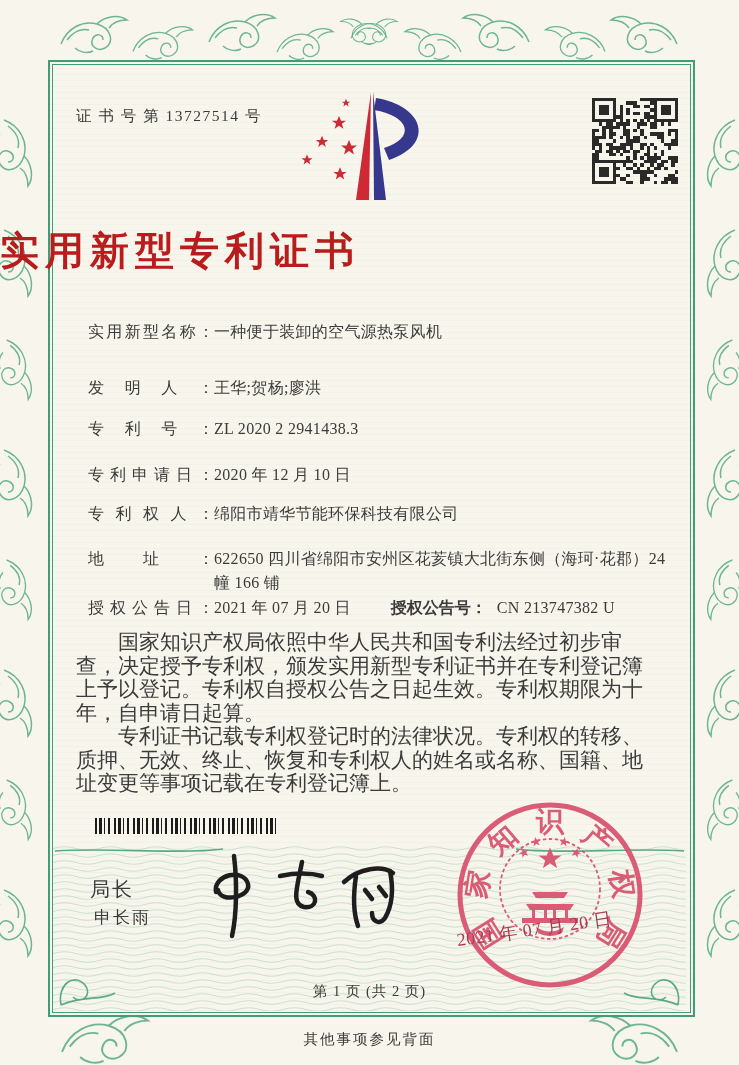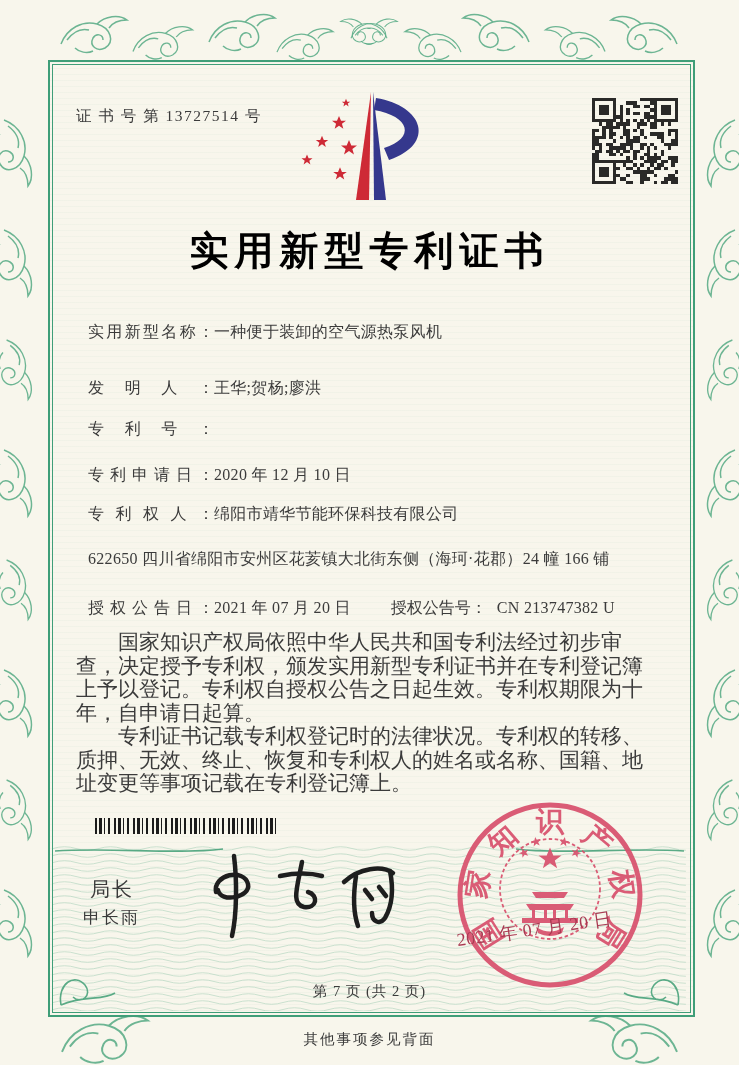--- a/index.html
+++ b/index.html
@@ -16,44 +16,44 @@
     background:repeating-linear-gradient(180deg,rgba(130,185,155,0.06) 0 1px,transparent 1px 6px);
   }
   .frame::after{
     content:"";position:absolute;left:2px;top:2px;right:2px;bottom:2px;
     border:1px solid var(--frame-green,#3f9e78);
   }
   .cert-no{position:absolute;left:64px;top:106px;font-size:15.5px;letter-spacing:1.5px;margin-left:12px;}
   .logo{position:absolute;left:292px;top:86px;}
   .qr{position:absolute;left:592px;top:98px;width:86px;height:86px;}
   .title{
-    position:absolute;left:0;top:224px;width:100%;text-align:center;
-    font-size:39px;font-weight:bold;letter-spacing:6px;color:#000000;
+    position:absolute;left:0;top:224px;width:100%;text-align:left;
+    font-size:39px;font-weight:bold;letter-spacing:6px;color:#b91c1c;
   }
   .field{position:absolute;left:88px;display:flex;font-size:16px;line-height:24px;}
   .flabel{flex:0 0 126px;text-align:justify;text-align-last:justify;}
   .fvalue{letter-spacing:0.3px;}
   .r1{top:320px}.r2{top:376px}.r3{top:417px}.r4{top:463px}.r5{top:502px}
   .r6{top:547px;width:578px}
   .r7{top:596px;width:578px}
   .r7 .pair2{display:flex;margin-left:40px;}
-  .r7 .flabel-compact{margin-right:10px;}
+  .r7 .flabel-compact{margin-right:10px;font-weight:bold;}
   .paras{position:absolute;left:76px;top:631px;width:574px;font-size:21px;line-height:23.5px;}
   .paras p{margin:0;text-indent:2em;}
   .barcode{
     position:absolute;left:95px;top:818px;width:183px;height:16px;
     background:repeating-linear-gradient(90deg,
       var(--barcode,#1c1c1c) 0 2px,transparent 2px 4px,
       var(--barcode,#1c1c1c) 4px 7px,transparent 7px 9px,
       var(--barcode,#1c1c1c) 9px 10px,transparent 10px 13px,
       var(--barcode,#1c1c1c) 13px 15px,transparent 15px 19px);
   }
   .guilloche{position:absolute;left:53px;top:845px;pointer-events:none;}
   .director-title{position:absolute;left:90px;top:876px;font-size:20px;letter-spacing:2px;}
-  .director-name{position:absolute;left:83px;top:906px;font-size:17px;letter-spacing:2px;}
+  .director-name{position:absolute;left:94px;top:906px;font-size:17px;letter-spacing:2px;}
   .signature{position:absolute;left:196px;top:846px;}
   .seal{position:absolute;left:452px;top:797px;opacity:0.92;}
   .seal-date{
     position:absolute;left:456px;top:916px;width:175px;font-size:18px;font-weight:500;
     color:var(--date-red,#a93a52);letter-spacing:0.5px;transform:rotate(-8deg);
   }
   .page-num{position:absolute;left:0;top:982px;width:100%;text-align:center;font-size:14.5px;letter-spacing:1px;}
   .back-note{position:absolute;left:0;top:1030px;width:100%;text-align:center;font-size:14.5px;letter-spacing:2px;}
 </style>
 </head>
@@ -476,30 +476,32 @@
   <div class="field r2">
     <span class="flabel">发明人：</span>
     <span class="fvalue">王华;贺杨;廖洪</span>
   </div>
   <div class="field r1">
     <span class="flabel">实用新型名称：</span>
     <span class="fvalue">一种便于装卸的空气源热泵风机</span>
   </div>
   <div class="field r3">
     <span class="flabel">专利号：</span>
+    <span class="fvalue">ZL 2020 2 2941438.3</span>
   </div>
   <div class="field r4">
     <span class="flabel">专利申请日：</span>
     <span class="fvalue">2020 年 12 月 10 日</span>
   </div>
   <div class="field r5">
     <span class="flabel">专利权人：</span>
     <span class="fvalue">绵阳市靖华节能环保科技有限公司</span>
   </div>
   <div class="field r6">
+    <span class="flabel">地址：</span>
     <span class="fvalue">622650 四川省绵阳市安州区花荄镇大北街东侧（海珂·花郡）24 幢 166 铺</span>
   </div>
   <div class="field r7">
     <span class="flabel">授权公告日：</span>
     <span class="fvalue">2021 年 07 月 20 日</span>
     <span class="pair2">
       <span class="flabel-compact">授权公告号：</span>
       <span class="fvalue">CN 213747382 U</span>
     </span>
   </div>
@@ -552,16 +554,16 @@
       <rect x="80" y="113" width="3" height="8"></rect>
         <rect x="92" y="113" width="3" height="8"></rect>
       <rect x="101" y="113" width="3" height="8"></rect>
         <rect x="113" y="113" width="3" height="8"></rect>
       <rect x="70" y="121" width="56" height="5"></rect>
       <path d="M84,130 C94,136 102,136 112,130 L110,136 C102,140 94,140 86,136 Z"></path>
     </g>
   </svg>
   <div class="seal-date">2021 年 07 月 20 日</div>
 
-  <div class="page-num">第 7 页 (共 2 页)</div>
+  <div class="page-num">第 1 页 (共 2 页)</div>
   <div class="back-note">其他事项参见背面</div>
 
 </div>
 
 </body></html>

